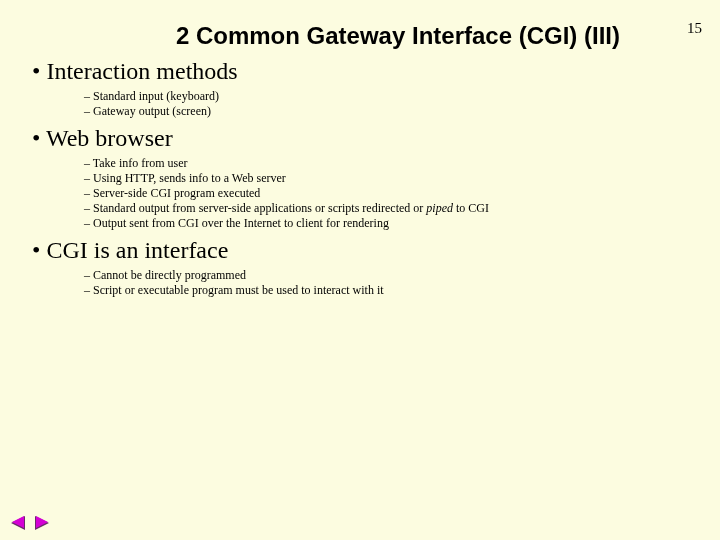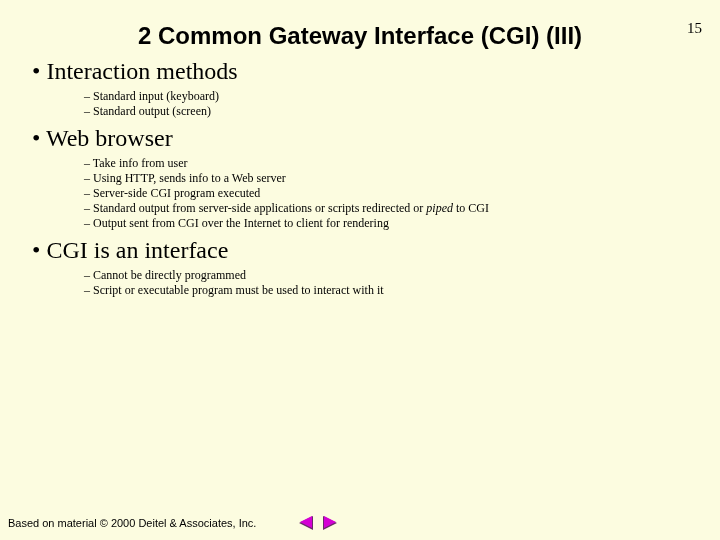--- a/index.html
+++ b/index.html
@@ -13,25 +13,25 @@
   .page-number {
     position: absolute;
     top: 20px;
     right: 18px;
     font-size: 15px;
   }
   .title {
     font-family: Arial, Helvetica, sans-serif;
     font-weight: bold;
     font-size: 24px;
-    text-align: center;
+    text-align: right;
     margin-top: 22px;
     margin-bottom: 8px;
     padding-left: 40px;
-    padding-right: 40px;
+    padding-right: 100px;
   }
   .content {
     padding-left: 28px;
     padding-right: 36px;
   }
   ul.level1 {
     list-style: none;
     font-size: 24px;
   }
   ul.level1 > li {
@@ -89,21 +89,21 @@
 <div class="page-number">15</div>
 
 <div class="title">2 Common Gateway Interface (CGI) (III)</div>
 
 <div class="content">
   <ul class="level1">
     <li>
       <span>Interaction methods</span>
       <ul class="level2">
         <li>Standard input  (keyboard)</li>
-        <li>Standard output (screen)</li>
+        <li>Gateway output (screen)</li>
       </ul>
     </li>
     <li>
       <span>Web browser</span>
       <ul class="level2">
         <li>Take info from user</li>
         <li>Using HTTP, sends info to a Web server</li>
         <li>Server-side CGI program executed</li>
         <li><span>Standard output from server-side applications or scripts redirected or </span><span class="italic">piped</span><span> to CGI</span></li>
         <li>Output sent from CGI over the Internet to client for rendering</li>
@@ -113,21 +113,20 @@
       <span>CGI is an interface</span>
       <ul class="level2">
         <li>Cannot be directly programmed</li>
         <li>Script or executable program must be used to interact with it</li>
       </ul>
     </li>
   </ul>
 </div>
 
 <div class="footer">
-  <span>Based on material © 2000 Deitel &amp; Associates, Inc.</span>
   <div class="nav-arrows">
     <div class="arrow-btn">
       <svg width="18" height="16" viewBox="0 0 18 16">
         <polygon points="16,1 16,15 2,8" fill="#6a2a6a"></polygon>
         <polygon points="15,1 15,13 3,7" fill="#d400d4"></polygon>
       </svg>
     </div>
     <div class="arrow-btn">
       <svg width="18" height="16" viewBox="0 0 18 16">
         <polygon points="2,1 2,15 16,8" fill="#6a2a6a"></polygon>

